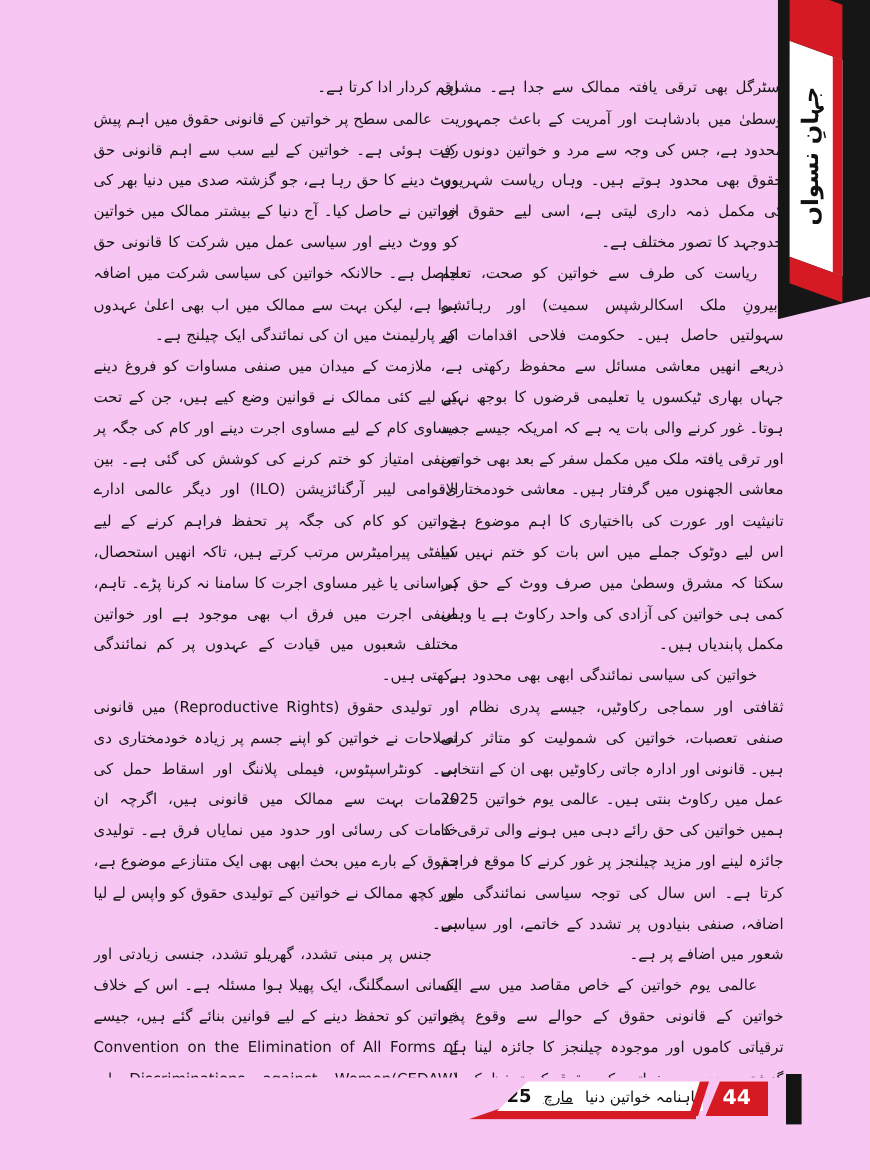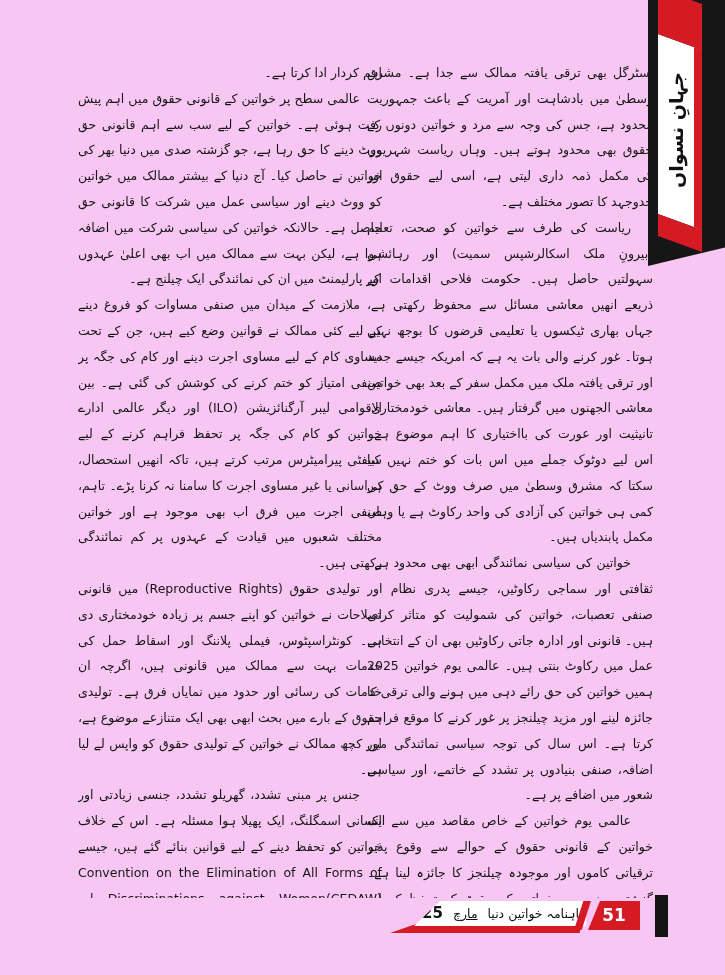--- a/index.html
+++ b/index.html
@@ -108,17 +108,17 @@
     </div>
 
   <div class="footer-tail"></div>
   <div class="footer-band">
     <span class="mag">ماہنامہ خواتین دنیا</span>
     <span class="month">مارچ</span>
     <span class="year">2025</span>
   </div>
   <div class="footer-slash"></div>
   <div class="footer-pagebox">
-    <span>51</span>
+    <span>44</span>
   </div>
   <div class="footer-blackbar"></div>
 
 </div>
 
 </body></html>

